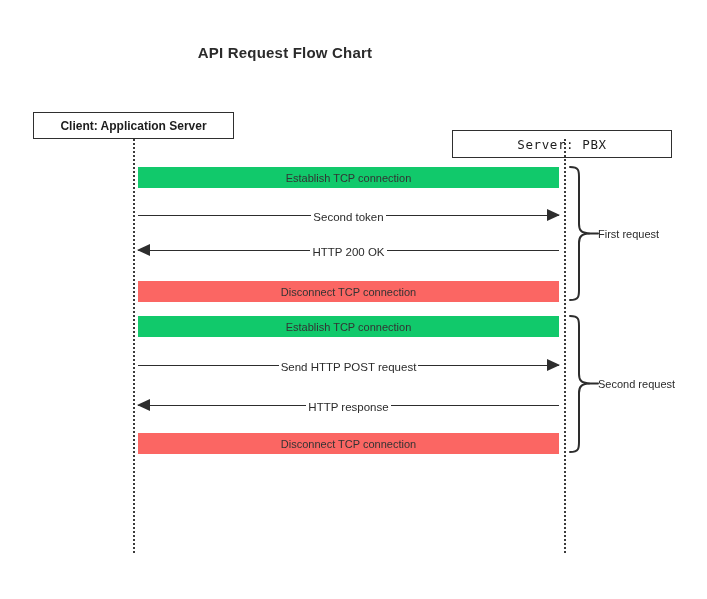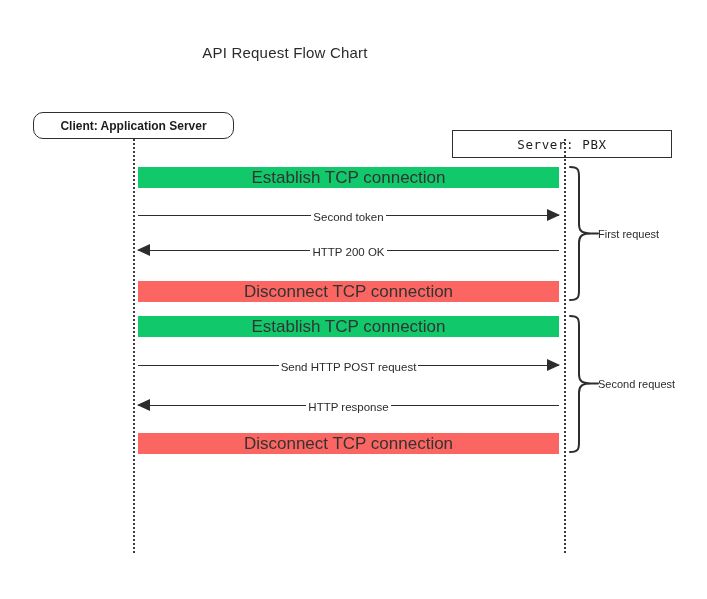--- a/index.html
+++ b/index.html
@@ -21,21 +21,21 @@
   }
 
   
   .chart-title {
     position: absolute;
     left: 0;
     top: 44px;
     width: 570px;
     text-align: center;
     font-size: 15px;
-    font-weight: normal;
+    font-weight: bold;
     color: #2b2b2b;
     letter-spacing: .2px;
   }
 
   
   .actor-box {
     position: absolute;
     box-sizing: border-box;
     border: 1.5px solid #2f2f2f;
     background: #ffffff;
@@ -44,21 +44,20 @@
     justify-content: center;
     color: #1d1d1d;
   }
   .actor-client {
     left: 33px;
     top: 112px;
     width: 201px;
     height: 27px;
     font-size: 12px;
     font-weight: bold;
-    border-radius: 10px;
   }
   .actor-server {
     left: 452px;
     top: 110px;
     width: 220px;
     height: 28px;
     font-family: "DejaVu Sans Mono", "Liberation Mono", monospace;
     font-size: 12.5px;
     font-weight: normal;
     letter-spacing: .6px;
@@ -78,21 +77,21 @@
 
   
   .bar {
     position: absolute;
     left: 138px;
     width: 421px;
     height: 21px;
     display: flex;
     align-items: center;
     justify-content: center;
-    font-size: 17px;
+    font-size: 11px;
     color: #333333;
     white-space: nowrap;
   }
   .bar-connect    { background: #11c96b; }
   .bar-disconnect { background: #fb6663; }
 
   
   .message {
     position: absolute;
     left: 138px;

